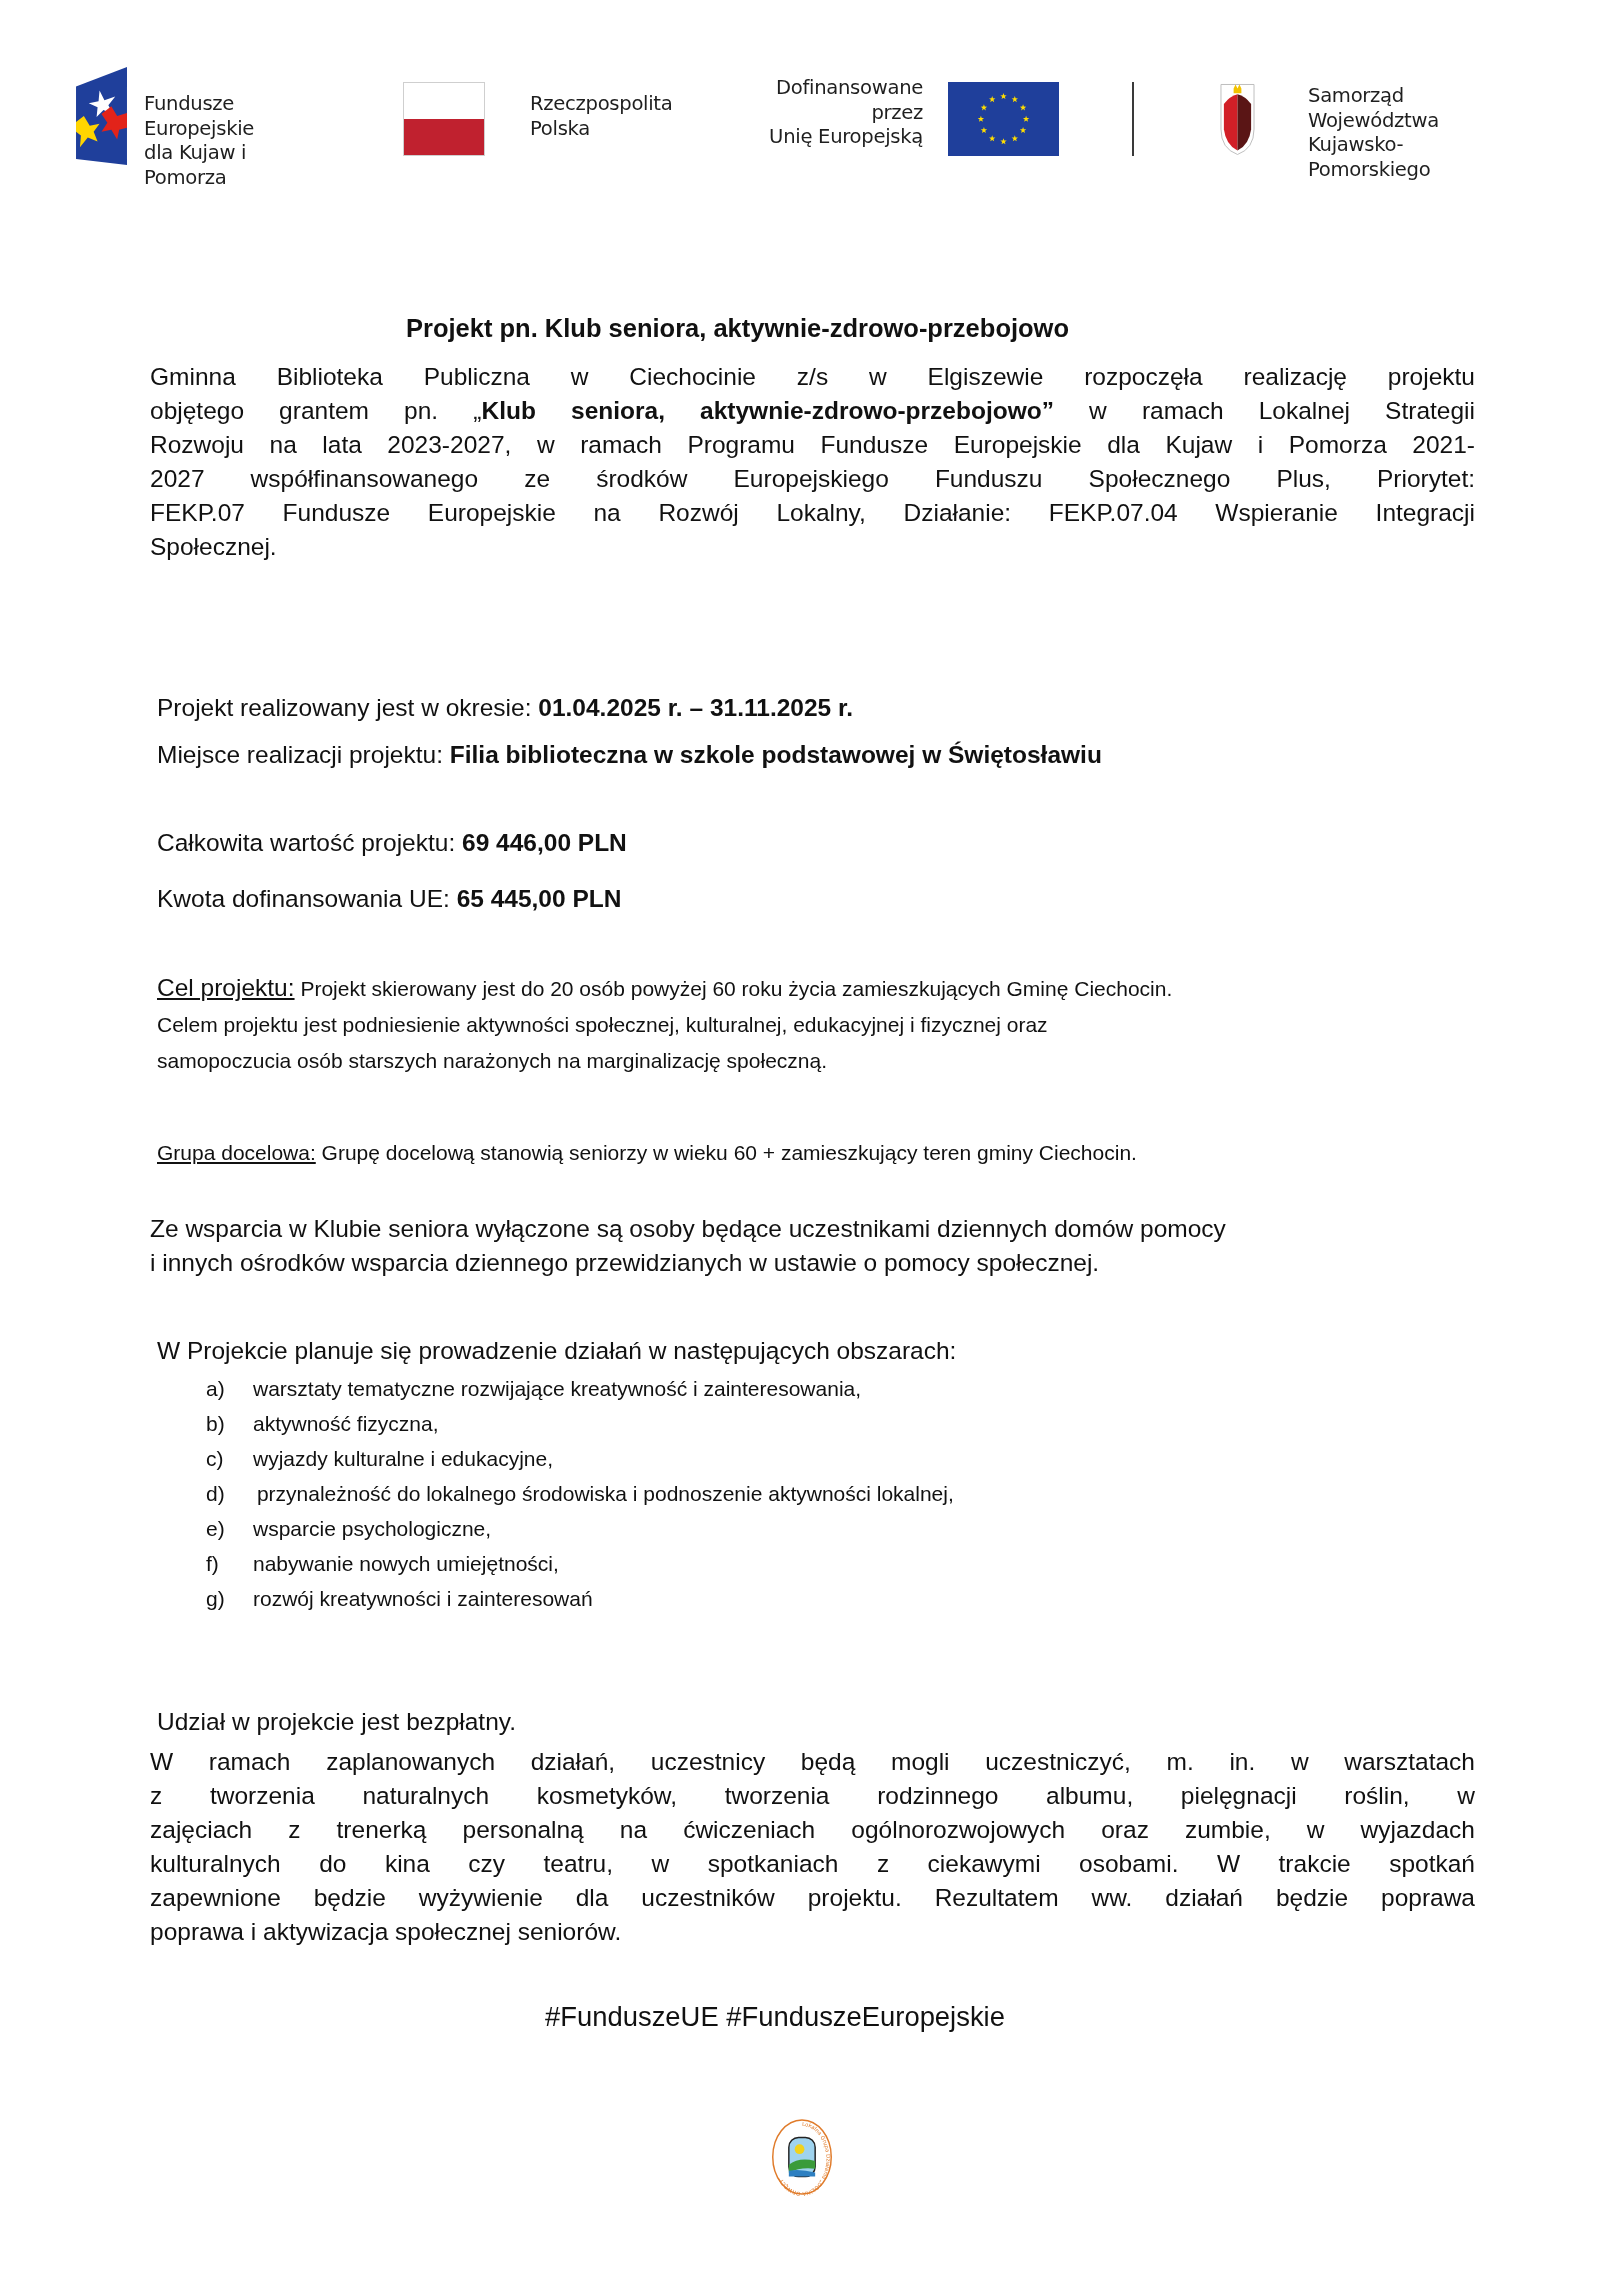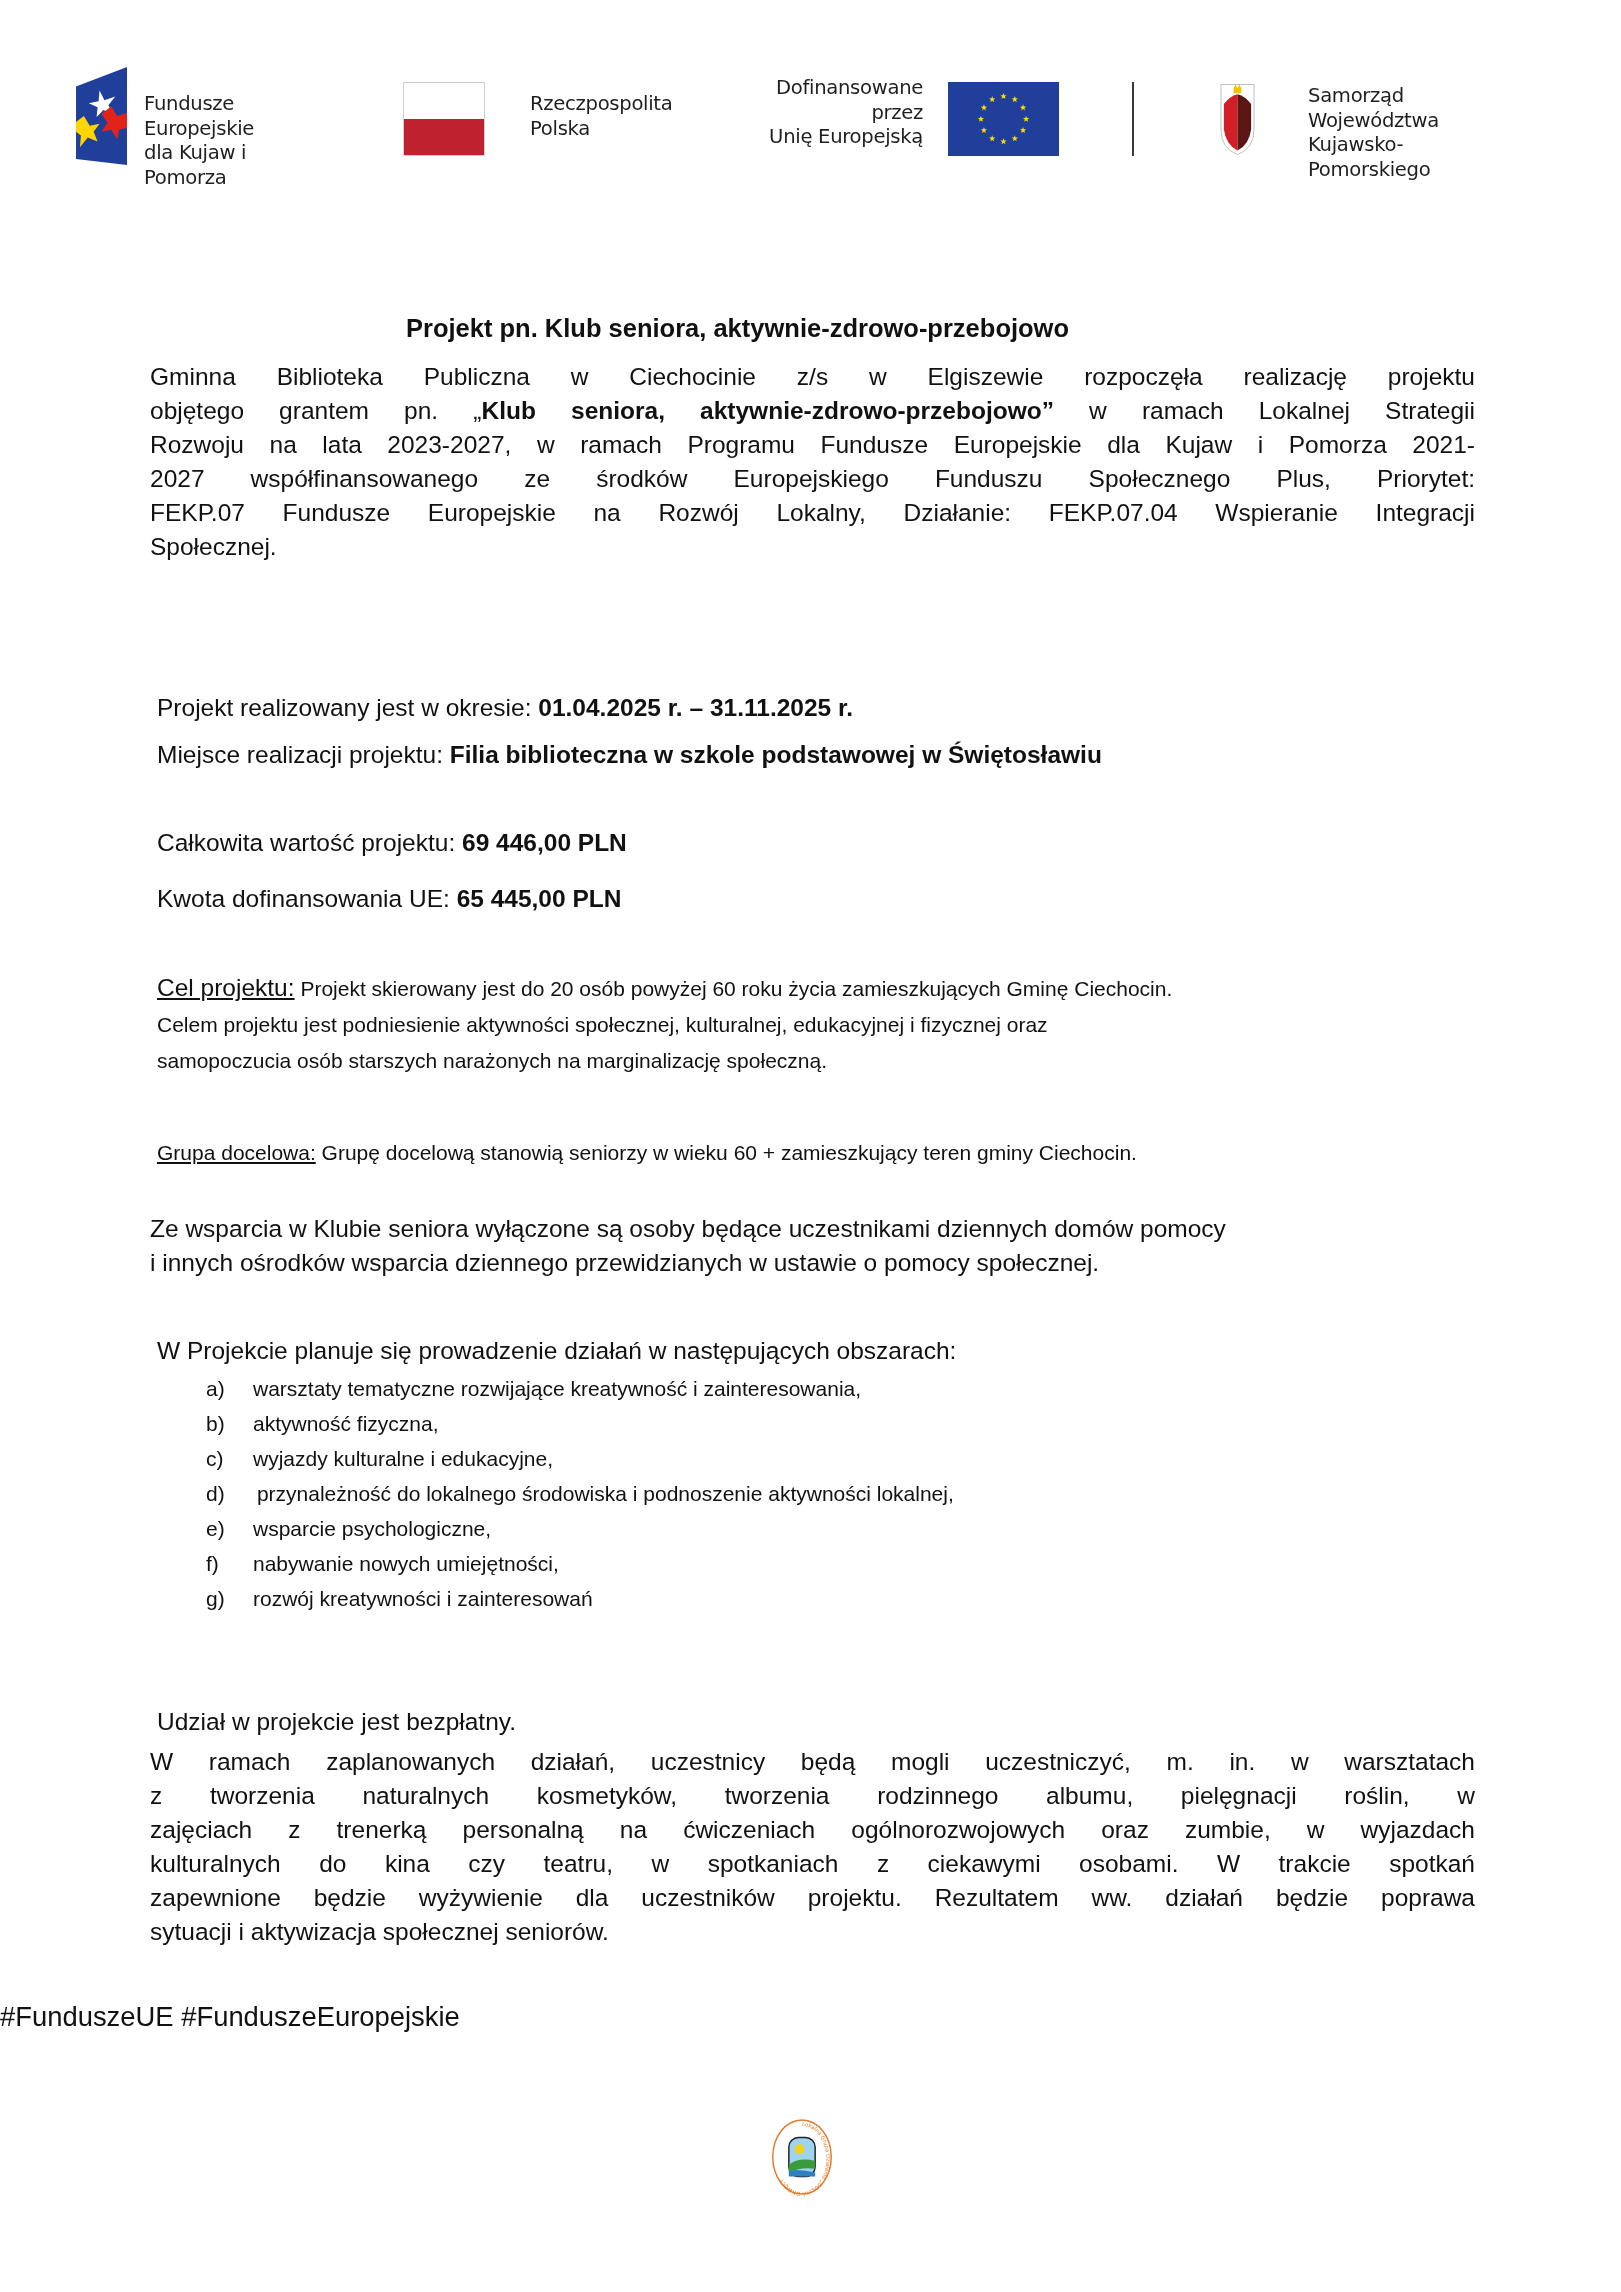--- a/index.html
+++ b/index.html
@@ -49,21 +49,21 @@
     .areas { left: 157px; top: 1371px; font-size: 21px; line-height: 35px; }
     .areas .item { position: relative; padding-left: 96px; white-space: nowrap; }
     .areas .mk { position: absolute; left: 49px; }
     .areas .cont { display: block; padding-left: 3.9px; }
 
     .free { top: 1705px; }
     .p-last { top: 1745px; }
     .p-last .ln { display: block; text-align: justify; text-align-last: justify; }
     .p-last .ln.last { text-align-last: left; }
 
-    .hashtags { left: 0; width: 1550px; top: 2001px; font-family: "Liberation Sans", sans-serif; font-size: 27.4px; color: #111; }
+    .hashtags { left: 0; width: 1550px; top: 2001px; text-align: center; font-family: "Liberation Sans", sans-serif; font-size: 27.4px; color: #111; }
 
     .lgd-logo { left: 771px; top: 2118px; width: 62px; height: 78px; }
   </style>
 </head>
 <body>
 
 <div class="abs">
   <svg class="abs fe-logo" viewBox="0 0 52 100">
     <polygon points="0,20 52,0 52,100 0,94" fill="#1f3f9b"></polygon>
     <polygon points="24,24 29,34 40,30 33,39 38,48 28,44 21,51 22,41 13,37 23,35" fill="#ffffff"></polygon>
@@ -168,21 +168,21 @@
     <div class="item"><span class="mk">g)</span><span>rozwój kreatywności i zainteresowań</span></div>
   </div>
 
 <div class="abs doc line free">Udział w projekcie jest bezpłatny.</div>
 <div class="abs doc para p-last">
   <span class="ln">W ramach zaplanowanych działań, uczestnicy będą mogli uczestniczyć, m. in. w warsztatach</span>
   <span class="ln">z tworzenia naturalnych kosmetyków, tworzenia rodzinnego albumu, pielęgnacji roślin, w</span>
   <span class="ln">zajęciach z trenerką personalną na ćwiczeniach ogólnorozwojowych oraz zumbie, w wyjazdach</span>
   <span class="ln">kulturalnych do kina czy teatru, w spotkaniach z ciekawymi osobami. W trakcie spotkań</span>
   <span class="ln">zapewnione będzie wyżywienie dla uczestników projektu. Rezultatem ww. działań będzie poprawa</span>
-  <span class="ln last">sytuacji i aktywizacja społecznej seniorów.</span>
+  <span class="ln last">poprawa i aktywizacja społecznej seniorów.</span>
 </div>
 
 <div class="abs hashtags">#FunduszeUE #FunduszeEuropejskie</div>
 
 <svg class="abs lgd-logo" viewBox="0 0 63 80">
   <defs>
     <path id="ringpath" d="M31.5,8 A25,34 0 1,1 31.49,8"></path>
   </defs>
   <ellipse cx="31.5" cy="40" rx="30" ry="38" fill="#ffffff" stroke="#e07b2a" stroke-width="1.5"></ellipse>
   <rect x="18" y="20" width="27" height="40" rx="10" fill="#9fd3ee" stroke="#222" stroke-width="1.5"></rect>

